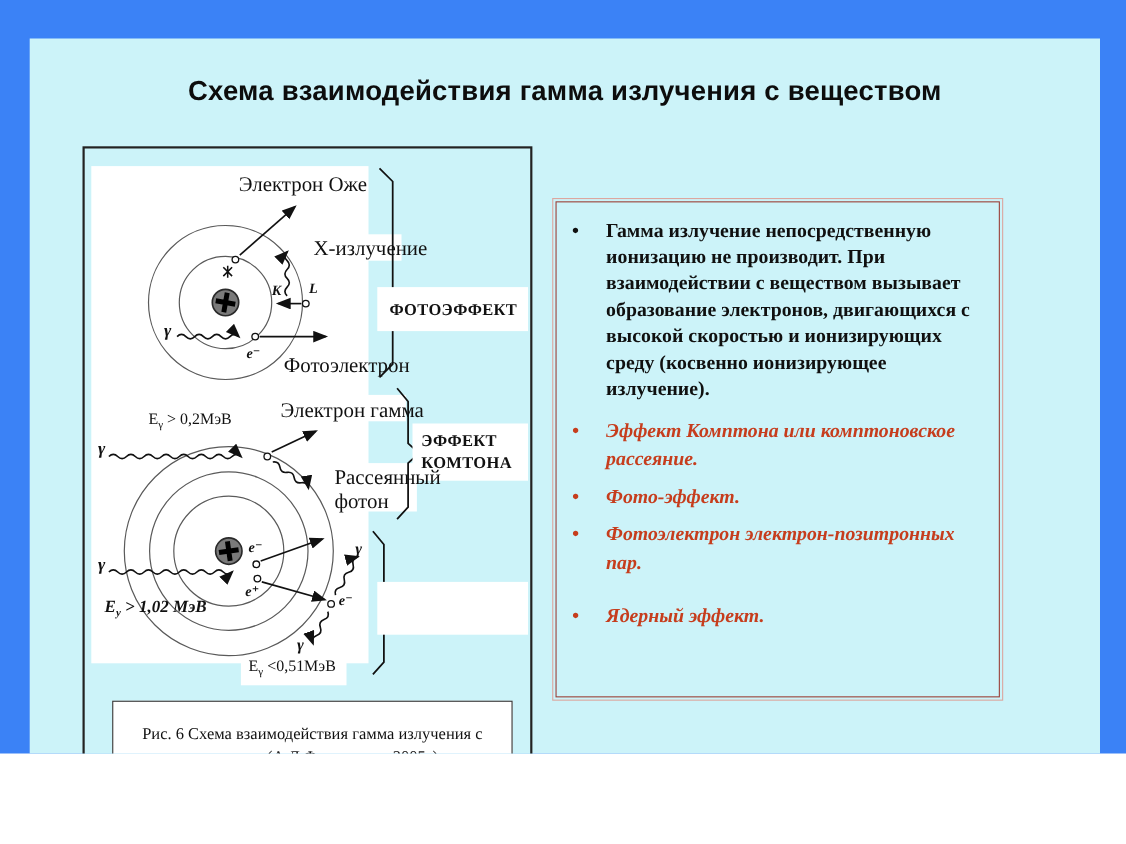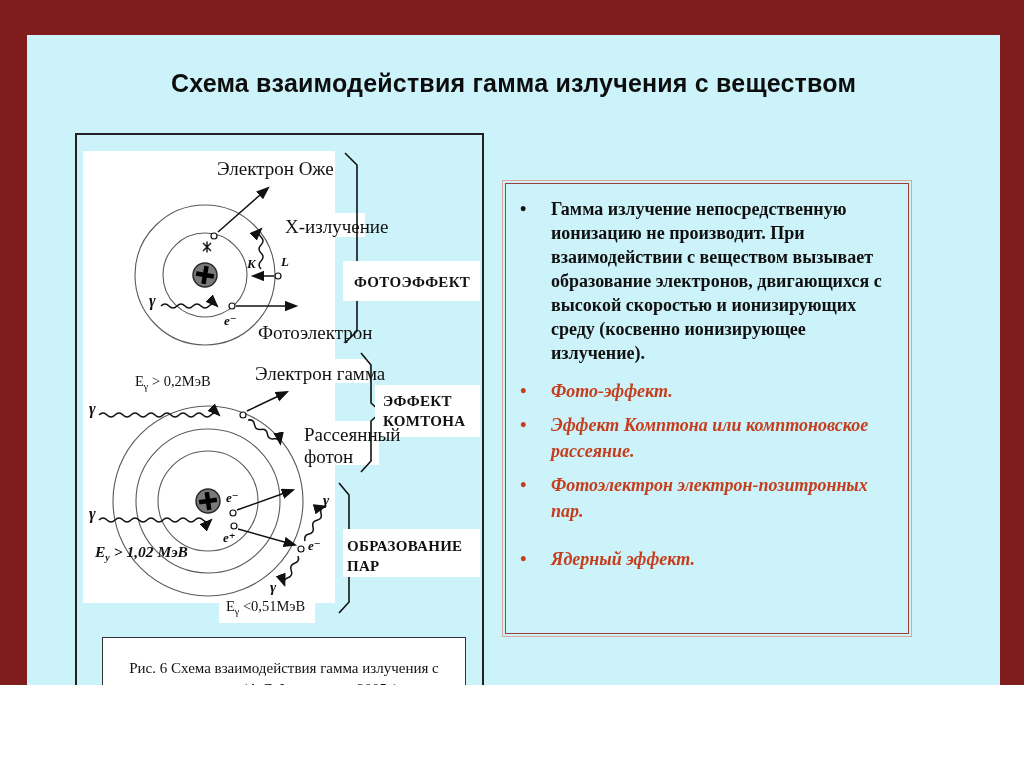--- a/index.html
+++ b/index.html
@@ -1,16 +1,16 @@
 <!DOCTYPE html>
 <html><head>
 <meta charset="utf-8">
 <style>
   html,body{margin:0;padding:0;}
-  .page{position:relative;width:1024px;height:685px;background:#7f1d1d;overflow:hidden;
+  .page{position:relative;width:1024px;height:685px;background:#3b82f6;overflow:hidden;
         font-family:"Liberation Serif", "DejaVu Serif", serif;}
   .slide{position:absolute;left:27px;top:35px;width:973px;height:703px;background:#ccf3f9;}
   .title{position:absolute;left:0;top:34px;width:100%;text-align:center;
          font-family:"Liberation Sans", "DejaVu Sans", sans-serif;
          font-weight:bold;font-size:25px;color:#0d0d0d;letter-spacing:0.2px;}
   
   .figure{position:absolute;left:48px;top:98px;width:405px;height:557px;
           background:#ccf3f9;border:2px solid #222;box-sizing:content-box;}
   .figure svg{position:absolute;left:0;top:0;}
   .lbl{position:absolute;color:#111;font-size:19px;white-space:nowrap;line-height:1.15;}
@@ -138,34 +138,30 @@
       </div>
 
       <div class="lbl gamma" style="left:12px;top:370px;">γ</div>
       <div class="lbl energy i b" style="left:18px;top:396px;font-size:15.5px;"><span>E</span><sub>y</sub><span> &gt; 1,02 МэВ</span></div>
       <div class="lbl esym" style="left:149px;top:356px;">e⁻</div>
       <div class="lbl esym" style="left:146px;top:396px;">e⁺</div>
       <div class="lbl esym" style="left:231px;top:404px;">e⁻</div>
       <div class="lbl gamma" style="left:246px;top:357px;font-size:15px;">γ</div>
       <div class="lbl gamma" style="left:193px;top:444px;font-size:15px;">γ</div>
       <div class="lbl energy" style="left:149px;top:463px;"><span>E</span><sub>γ</sub><span> &lt;0,51МэВ</span></div>
-      <div class="lbl cap-head" style="left:270px;top:401px;">
-        <div>ОБРАЗОВАНИЕ</div>
-        <div>ПАР</div>
-      </div>
 
       <div class="caption-box">Рис. 6 Схема взаимодействия гамма излучения с веществом (А.Д.Фокин и др. 2005г)</div>
     </div>
 
     <div class="panel-outer">
       <div class="panel-inner">
         <ul>
           <li class="blk1">Гамма излучение непосредственную ионизацию не производит. При взаимодействии с веществом вызывает образование электронов, двигающихся с высокой скоростью и ионизирующих среду (косвенно ионизирующее излучение).</li>
+          <li class="red">Эффект Комптона или комптоновское рассеяние.</li>
           <li class="red">Фото-эффект.</li>
-          <li class="red">Эффект Комптона или комптоновское рассеяние.</li>
           <li class="red">Фотоэлектрон электрон-позитронных пар.</li>
           <li class="red red-last">Ядерный эффект.</li>
         </ul>
       </div>
     </div>
 
   </div>
 </div>
 
 </body></html>

